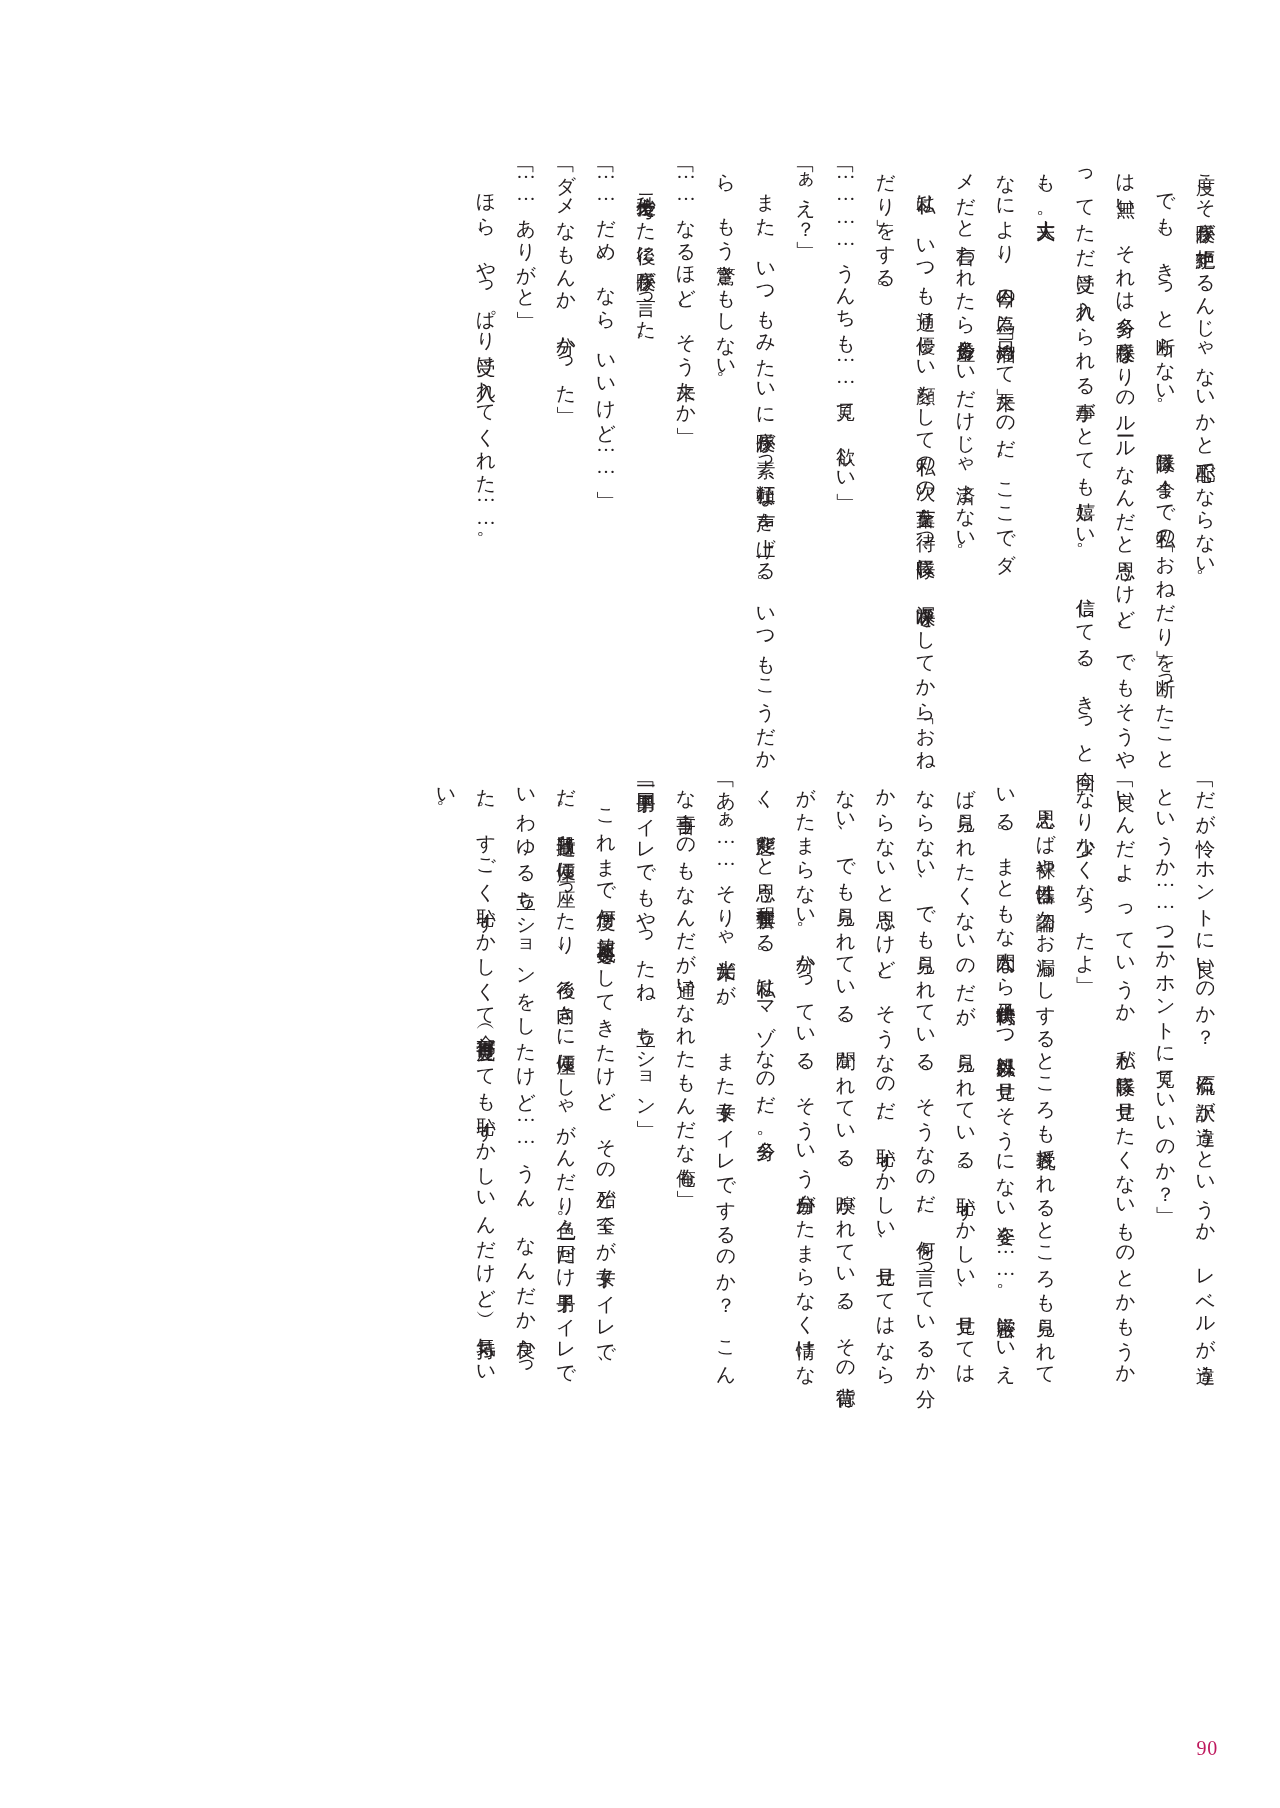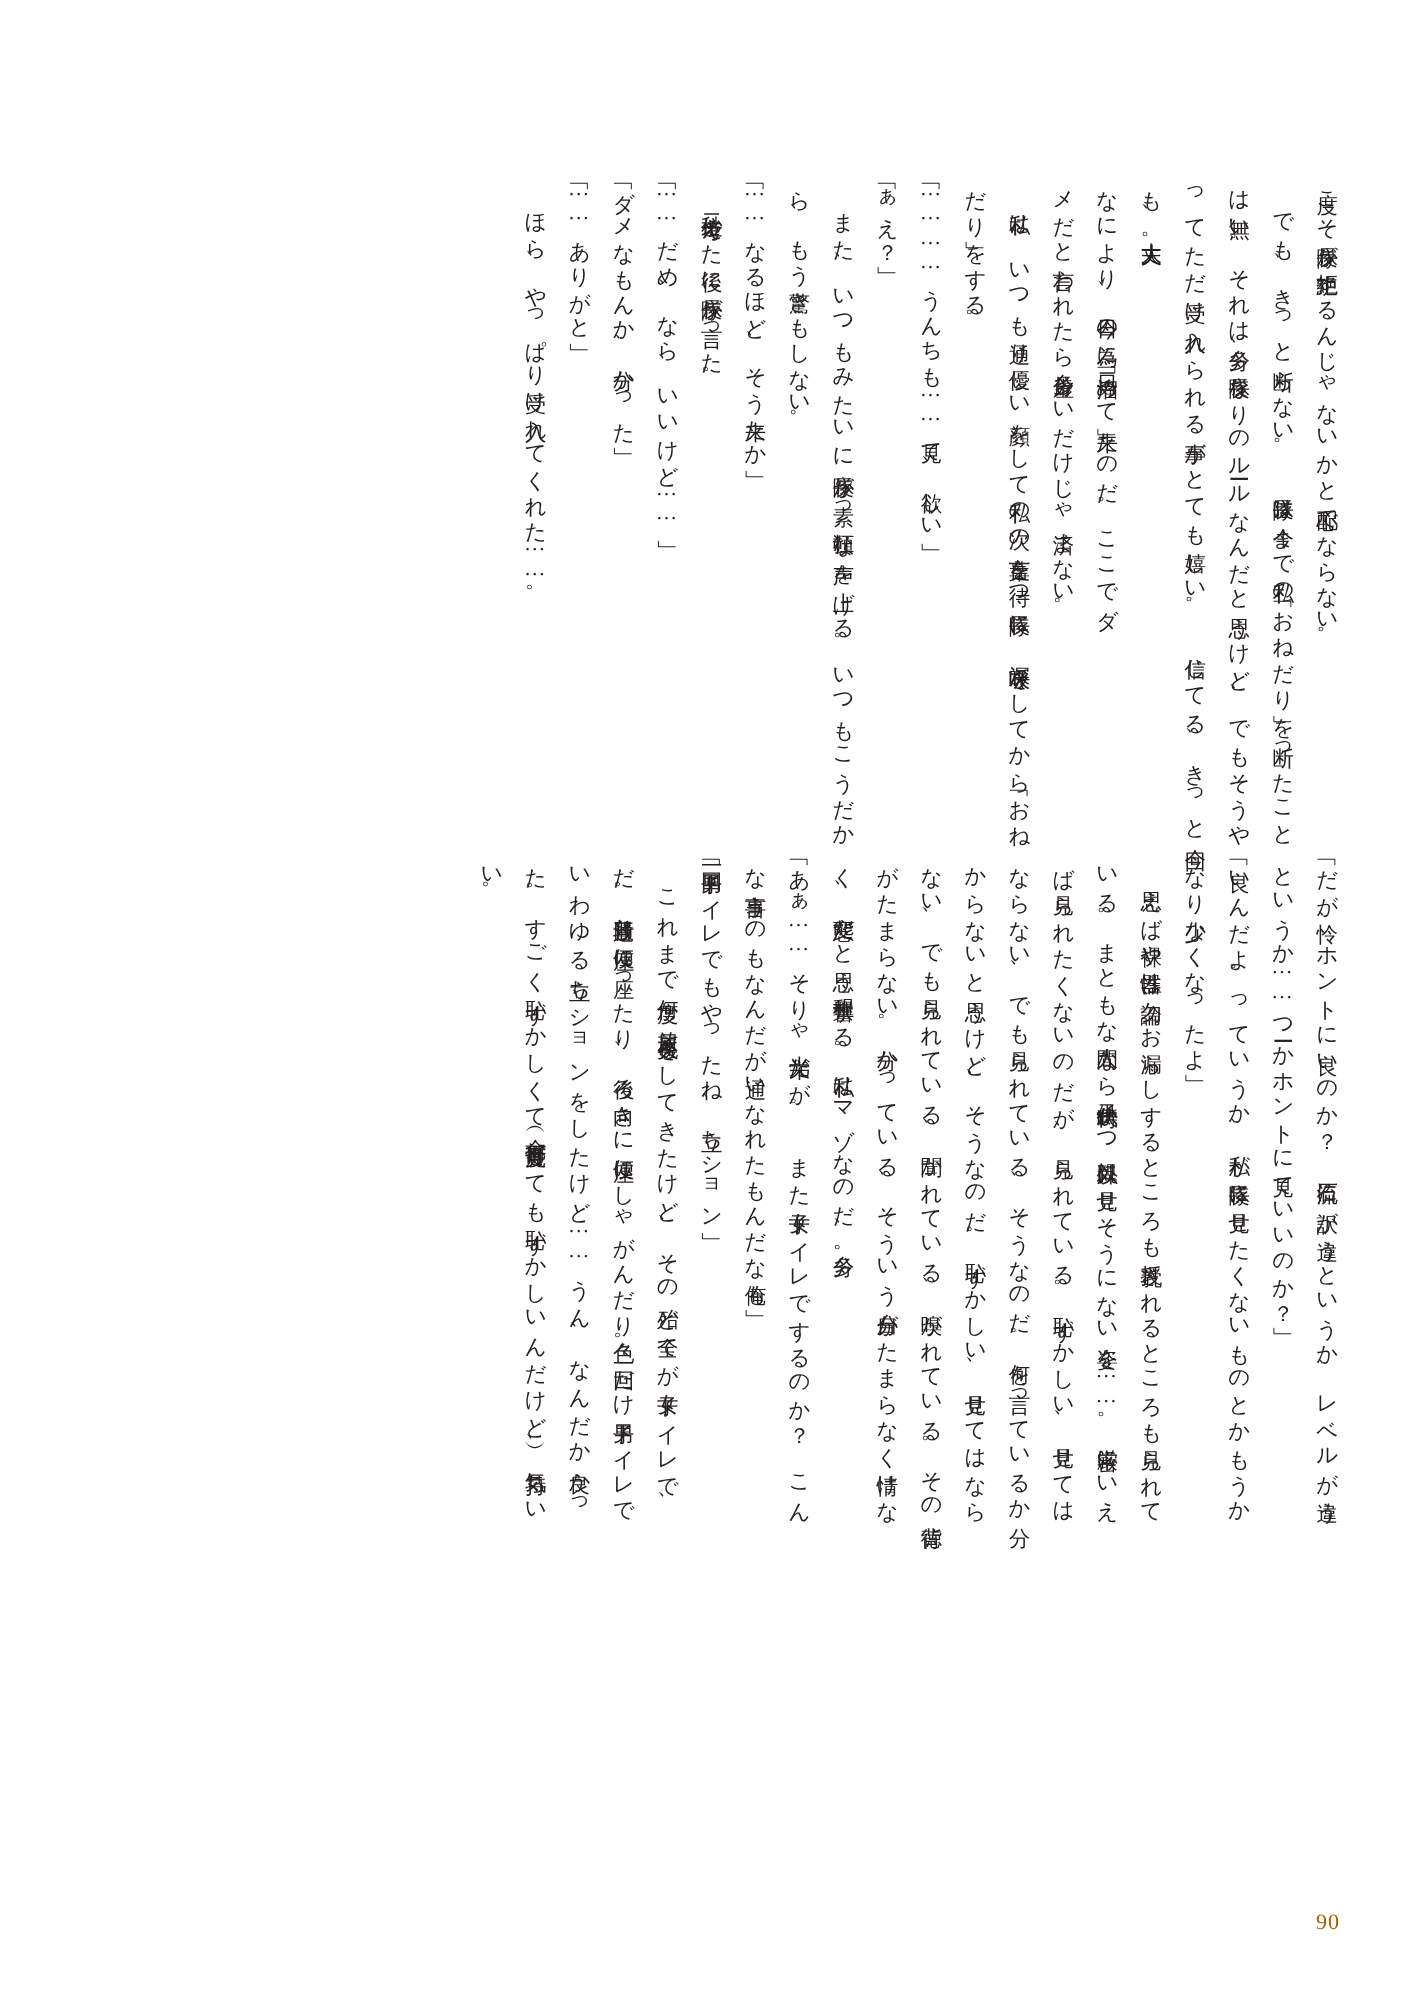--- a/index.html
+++ b/index.html
@@ -58,21 +58,21 @@
   .vblock p.noindent {
     text-indent: 0;
   }
 
   .page-number {
     position: absolute;
     bottom: 48px;
     right: 62px;
     font-size: 20px;
     font-family: "Liberation Serif", "DejaVu Serif", serif;
-    color: #a16207;
+    color: #be185d;
     letter-spacing: 0.04em;
   }
 </style>
 </head>
 <body>
 
 <div class="page">
 
   <div class="vblock" id="block-top">
     <p class="noindent">度こそ隊長が拒絶するんじゃないかと心配でならない。</p>

